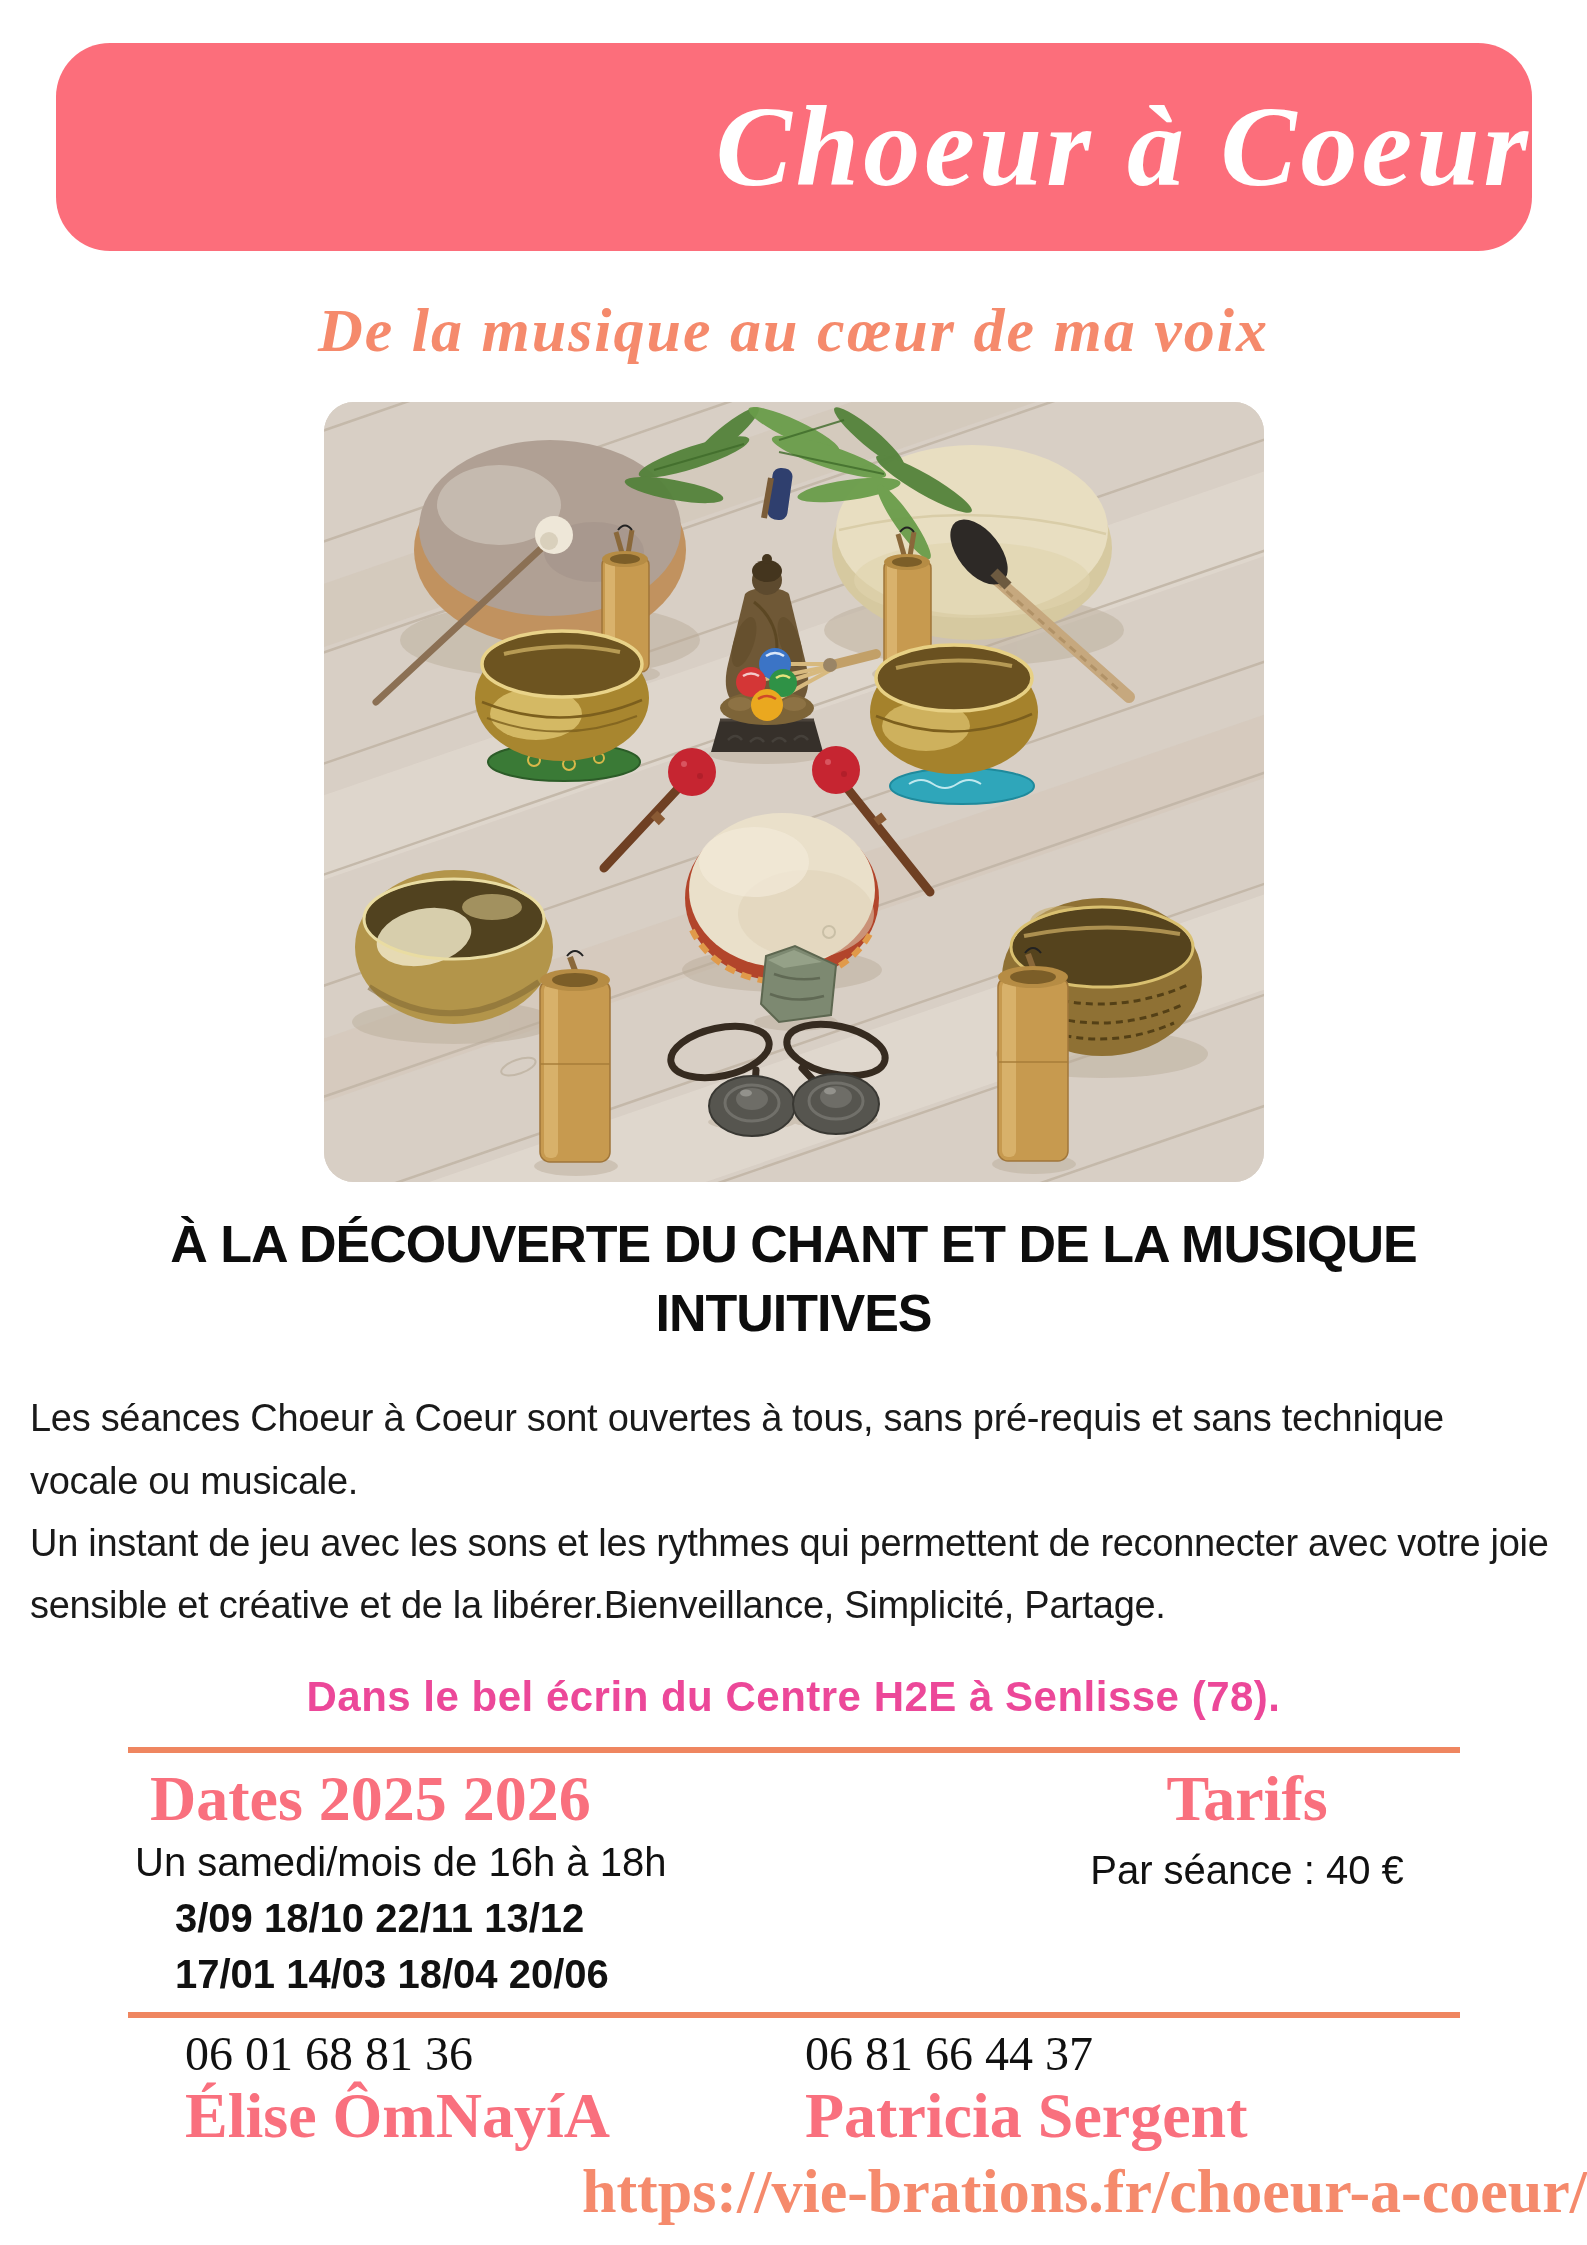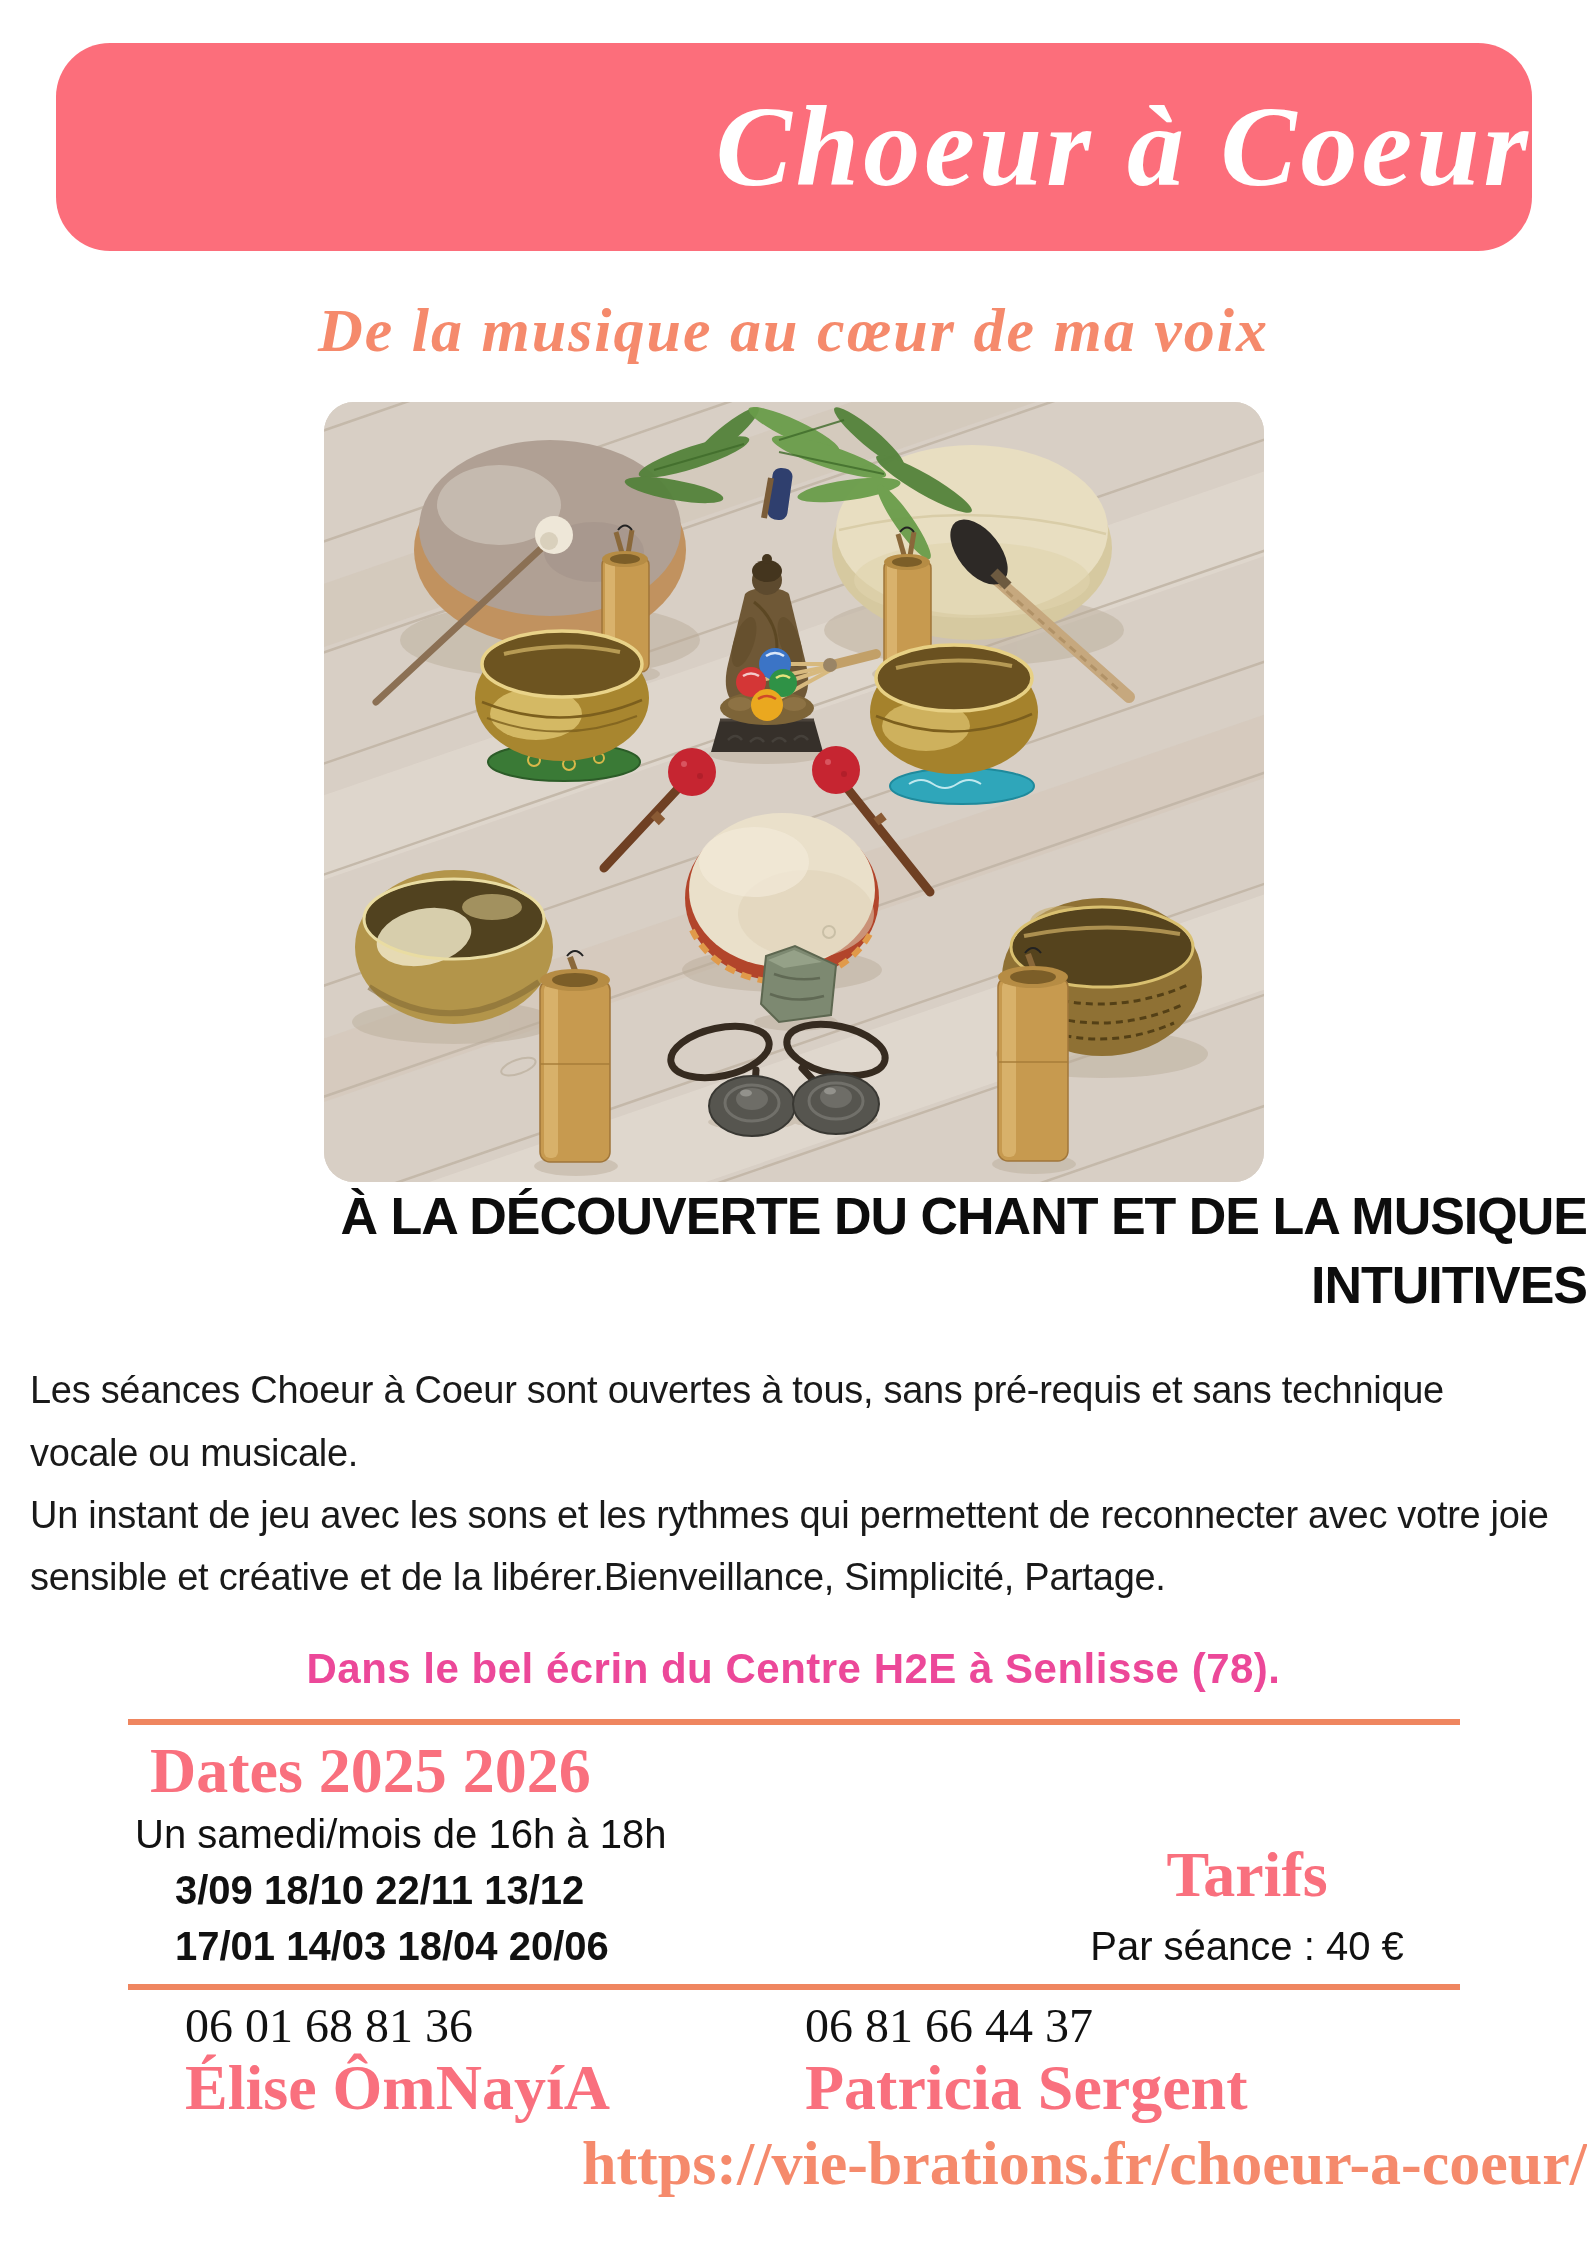--- a/index.html
+++ b/index.html
@@ -50,21 +50,22 @@
     height: 780px;
     margin: 36px auto 0;
     border-radius: 30px;
     overflow: hidden;
     background: #d8cfc5;
   }
   .photo svg { display: block; }
 
   
   .heading {
-    text-align: right;
+    margin-top: 28px;
+    text-align: center;
     font-weight: 700;
     font-size: 52px;
     line-height: 1.32;
     letter-spacing: -1px;
     color: #0d0d0d;
   }
 
   
   .bodytext {
     margin: 40px 30px 0 30px;
@@ -91,21 +92,21 @@
     background: #ef8660;
     margin-left: 128px;
     margin-right: 127px;
   }
   .d1 { margin-top: 26px; }
   .d2 { margin-top: 14px; }
 
   
   .cols {
     display: flex;
-    align-items: flex-end;
+    align-items: flex-start;
     padding-top: 12px;
   }
   .col-dates { margin-left: 95px; }
   .section-title {
     font-family: "Liberation Serif", serif;
     font-weight: 700;
     font-size: 64px;
     line-height: 1.05;
     color: #f9707e;
   }

